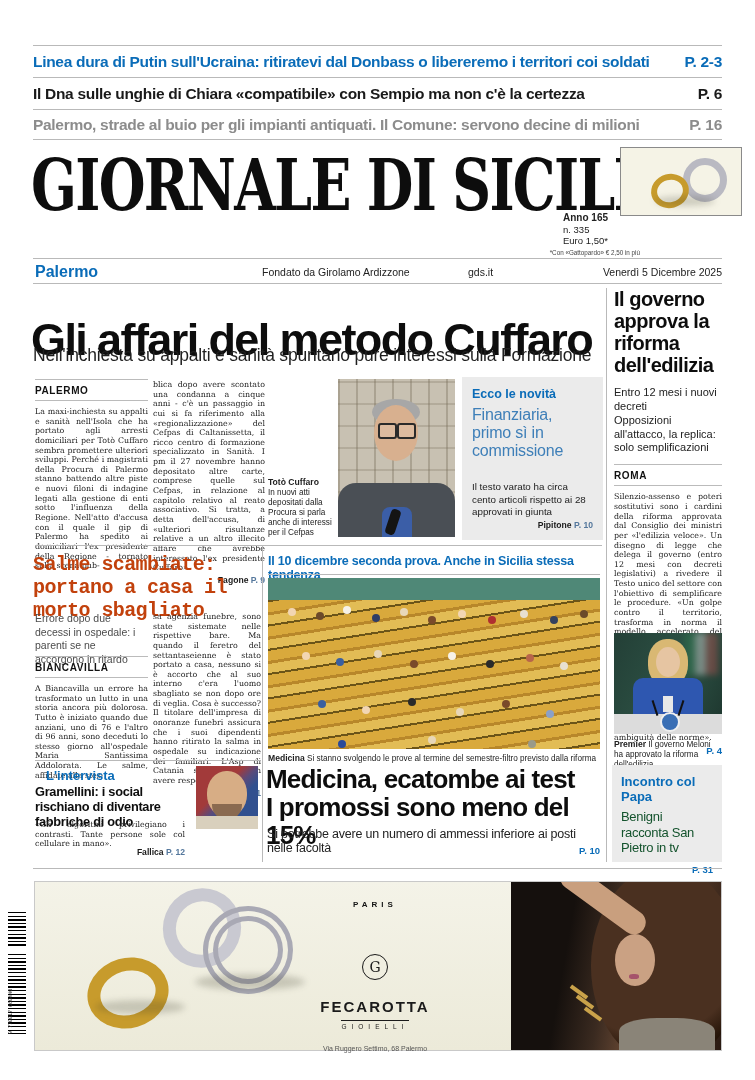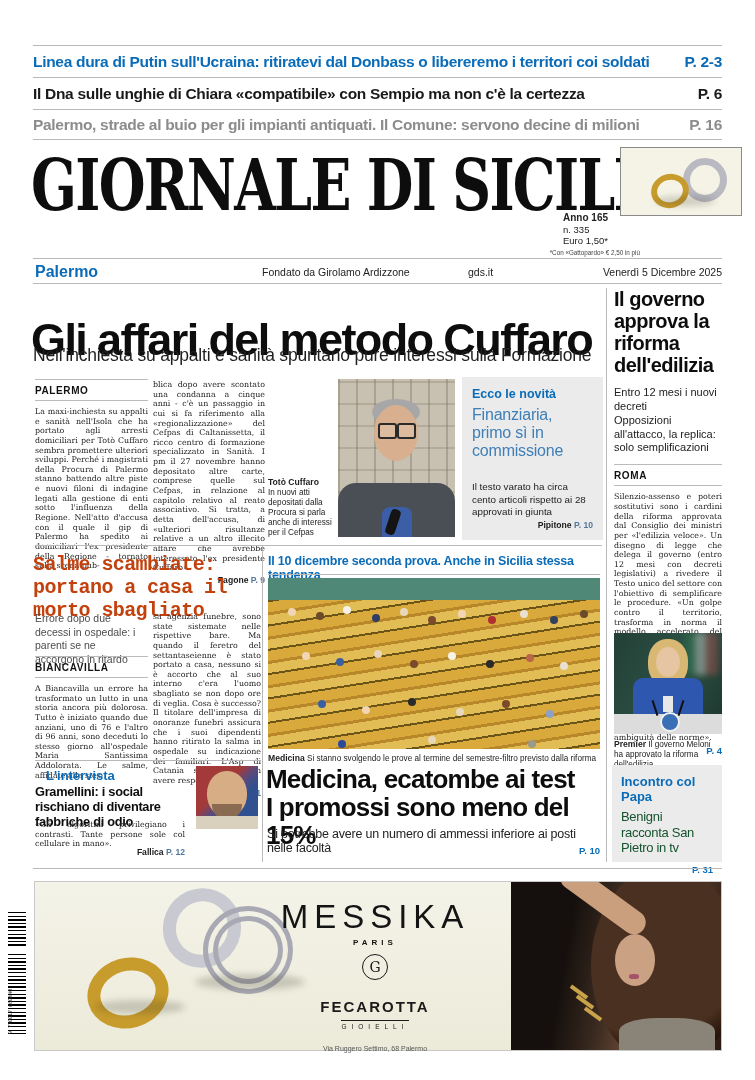--- a/index.html
+++ b/index.html
@@ -305,21 +305,20 @@
 
   <div class="abs ad" style="left:34px;top:881px;width:688px;height:170px;box-sizing:border-box;">
 
     <div class="ring" style="left:128px;top:6px;width:52px;height:54px;border:13px solid #c9c9d1;transform:rotate(22deg);"></div>
     <div class="ring" style="left:168px;top:24px;width:60px;height:58px;border:15px double #a9a9b4;"></div>
     <div class="ring" style="left:52px;top:76px;width:56px;height:44px;border:13px solid #c79b2c;transform:rotate(-16deg);"></div>
     <div class="ring-shadow" style="left:60px;top:118px;width:90px;height:14px;"></div>
     <div class="ring-shadow" style="left:160px;top:92px;width:110px;height:16px;"></div>
 
     <div class="abs" style="left:205px;top:16px;width:270px;text-align:center;">
-      <div class="ad-brand">MESSIKA</div>
       <div class="ad-brand-sub">PARIS</div>
     </div>
     <div class="abs" style="left:205px;top:72px;width:270px;text-align:center;">
       <div class="ad-mono">G</div>
       <div class="ad-store">FECAROTTA</div>
       <div class="ad-store-sub">GIOIELLI</div>
       <div class="ad-address">Via Ruggero Settimo, 68 Palermo</div>
     </div>
 
     <div class="photo ph-model" style="right:0;top:0;width:210px;height:168px;position:absolute;">

